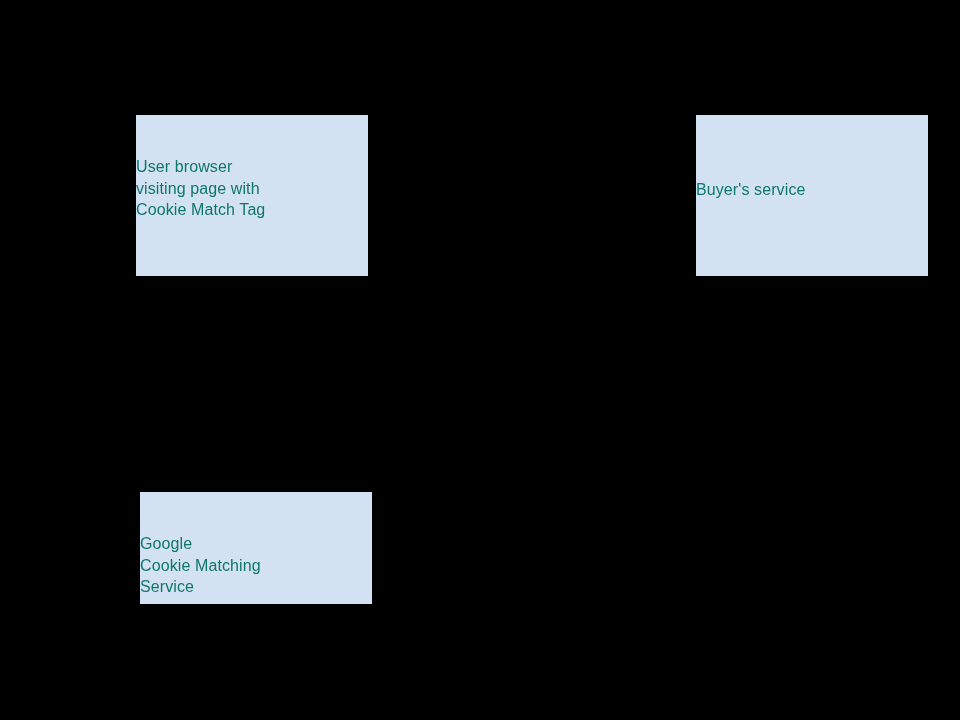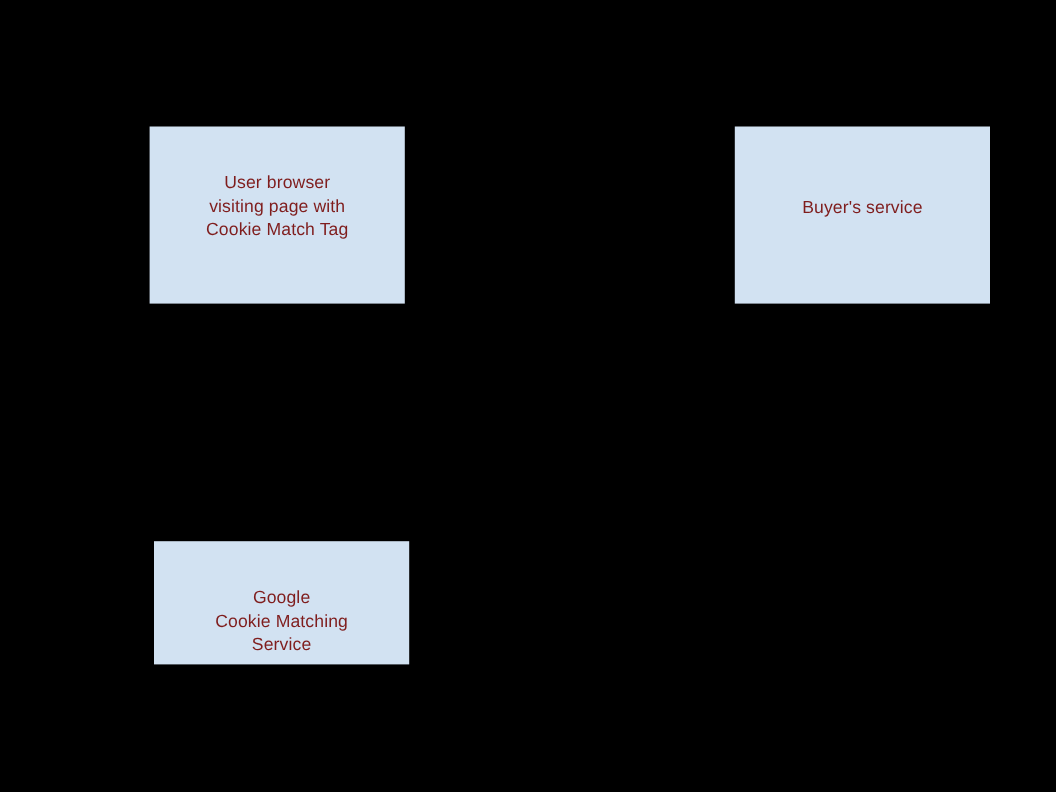--- a/index.html
+++ b/index.html
@@ -26,38 +26,38 @@
     background: #d2e2f2;
     color: #000000;
     display: block;
     text-align: center;
     line-height: 1;
   }
   .node-label {
     display: block;
     font-size: 16px;
     line-height: 21.5px;
-    color: #7f1d1d;
+    color: #0f766e;
     white-space: pre-line;
-    text-align: center;
+    text-align: left;
     letter-spacing: 0.1px;
   }
   
   #node-user-browser {
     left: 136px;
     top: 115px;
     width: 232px;
     height: 161px;
   }
   #node-user-browser .node-label {
     padding-top: 41px;
   }
   
   #node-buyers-service {
-    left: 668px;
+    left: 696px;
     top: 115px;
     width: 232px;
     height: 161px;
   }
   #node-buyers-service .node-label {
     padding-top: 64px;
   }
   
   #node-google-cookie-matching {
     left: 140px;

